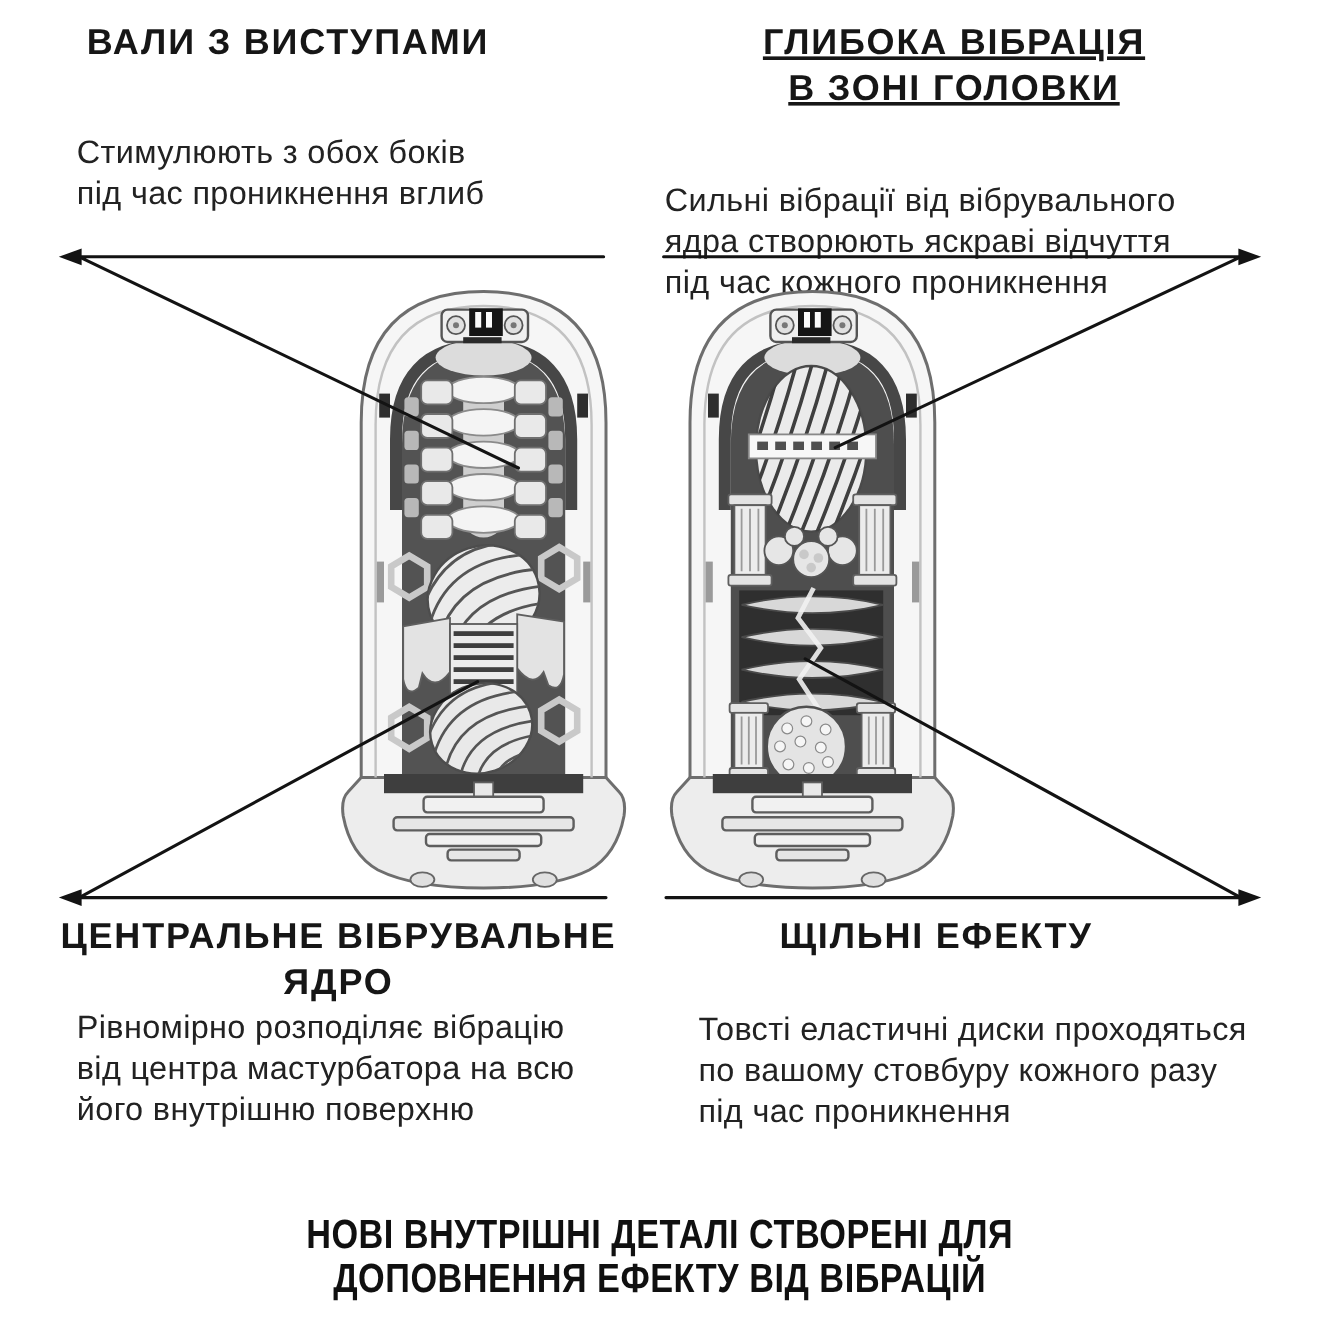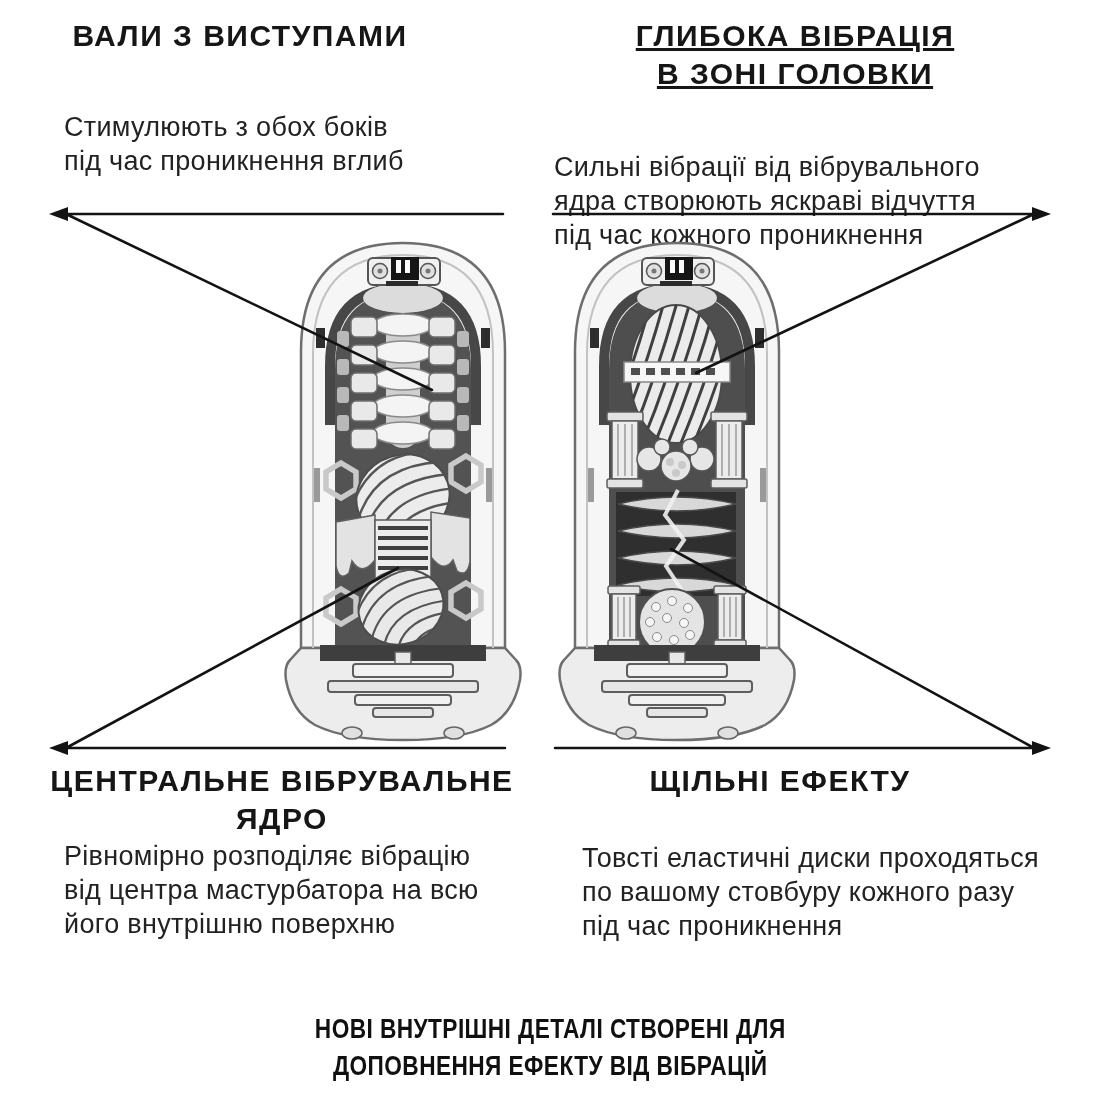--- a/index.html
+++ b/index.html
@@ -23,21 +23,21 @@
   #title-top-left{left:30px;top:17px;width:420px;}
   #desc-top-left{left:64px;top:110px;width:440px;}
   #title-top-right{left:570px;top:17px;width:450px;text-decoration:underline;}
   #desc-top-right{left:554px;top:110px;width:470px;margin-top:40px;}
   #title-bottom-left{left:32px;top:762px;width:500px;}
   #desc-bottom-left{left:64px;top:839px;width:470px;}
   #title-bottom-right{left:555px;top:762px;width:450px;}
   #desc-bottom-right{left:554px;top:841px;width:490px;margin-left:28px;}
   #footer-claim{
     left:0;top:974px;width:1100px;text-align:center;
-    font-weight:700;font-size:27px;line-height:37px;
+    font-weight:700;font-size:34px;line-height:37px;
     letter-spacing:0.5px;color:#101010;white-space:pre-line;
   }
   #footer-claim .condense{
     display:inline-block;transform:scaleX(0.84);transform-origin:50% 0;
     white-space:pre-line;
   }
   #diagram-canvas{left:0;top:0;width:1100px;height:1100px;}
 </style>
 </head>
 <body>

